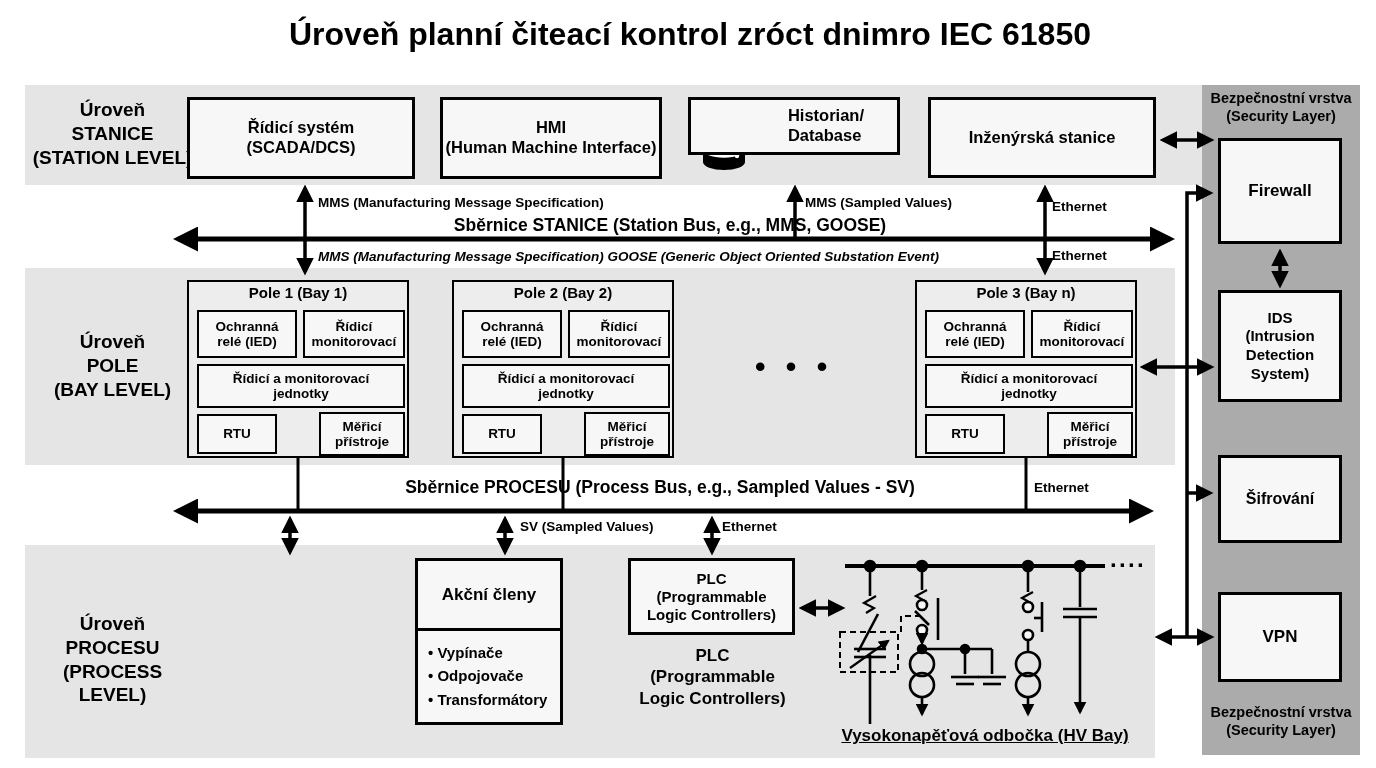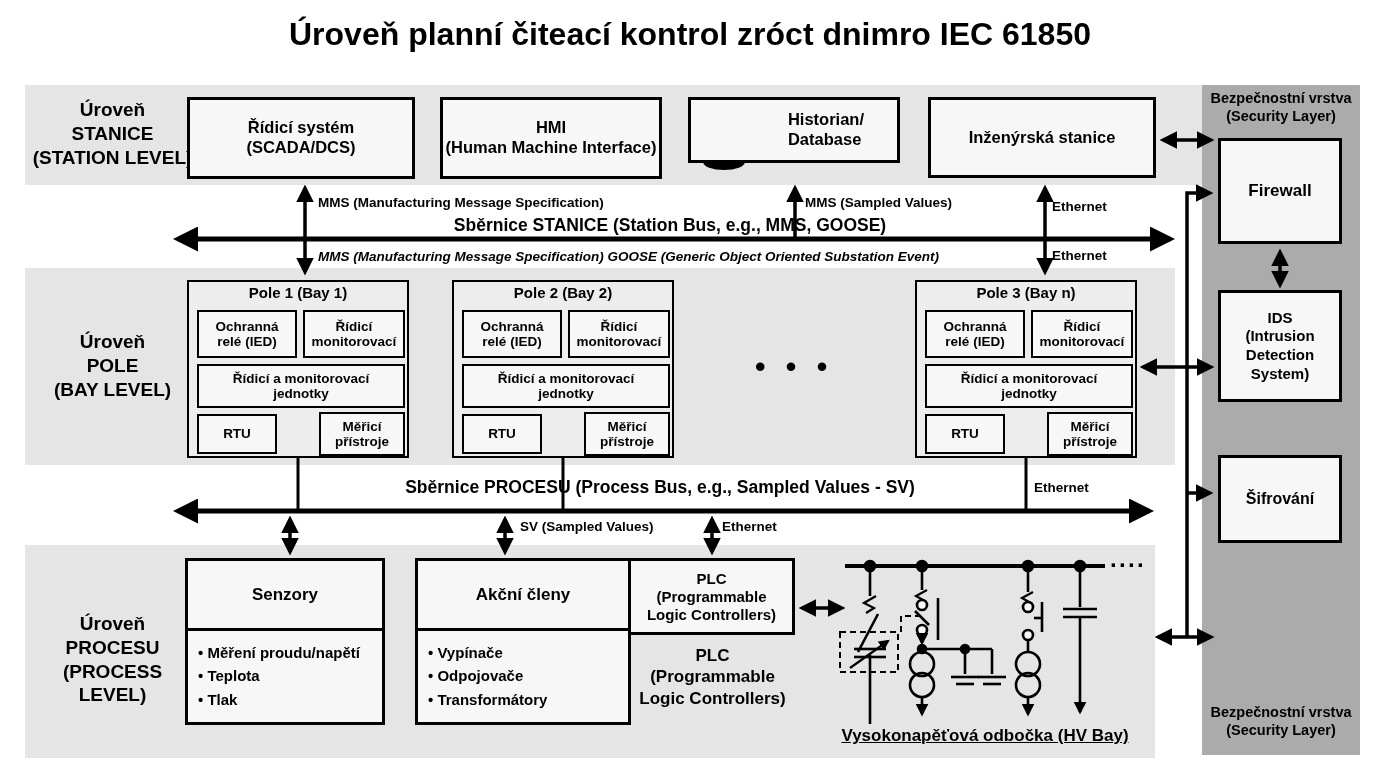--- a/index.html
+++ b/index.html
@@ -185,21 +185,21 @@
   </svg>
 
   <div class="lvl ml" style="top:98px;">Úroveň
 STANICE
 (STATION LEVEL)</div>
 
   <div class="box sbox ml" style="left:187px;top:97px;width:228px;height:82px;">Řídicí systém
 (SCADA/DCS)</div>
   <div class="box sbox ml" style="left:440px;top:97px;width:222px;height:82px;">HMI
 (Human Machine Interface)</div>
-  <div class="box sbox" style="left:688px;top:97px;width:212px;height:66px;">
+  <div class="box sbox" style="left:688px;top:97px;width:212px;height:58px;">
     <span class="ml" style="margin-left:64px;text-align:left;">Historian/
 Database</span>
   </div>
   <div class="box sbox" style="left:928px;top:97px;width:228px;height:81px;">Inženýrská stanice</div>
 
   <div class="buslbl" style="left:318px;top:195px;">MMS (Manufacturing Message Specification)</div>
   <div class="buslbl" style="left:805px;top:195px;">MMS (Sampled Values)</div>
   <div class="buslbl" style="left:1052px;top:199px;">Ethernet</div>
   <div class="buslbl-big" style="left:320px;top:215px;width:700px;">Sběrnice STANICE (Station Bus, e.g., MMS, GOOSE)</div>
   <div class="buslbl" style="left:318px;top:249px;font-style:italic;">MMS (Manufacturing Message Specification) GOOSE (Generic Object Oriented Substation Event)</div>
@@ -253,30 +253,22 @@
   <div class="buslbl-big" style="left:280px;top:477px;width:760px;">Sběrnice PROCESU (Process Bus, e.g., Sampled Values - SV)</div>
   <div class="buslbl" style="left:1034px;top:480px;">Ethernet</div>
   <div class="buslbl" style="left:520px;top:519px;">SV (Sampled Values)</div>
   <div class="buslbl" style="left:722px;top:519px;">Ethernet</div>
 
   <div class="lvl ml" style="top:612px;">Úroveň
 PROCESU
 (PROCESS
 LEVEL)</div>
 
-  <div class="plist" style="left:185px;top:558px;width:200px;height:167px;">
-    <div class="plhead" style="height:70px;">Senzory</div>
-    <div class="plitems">
-      <div>Měření proudu/napětí</div>
-      <div>Teplota</div>
-      <div>Tlak</div>
-    </div>
-  </div>
-
-  <div class="plist" style="left:415px;top:558px;width:216px;height:167px;">
+
+  <div class="plist" style="left:415px;top:558px;width:148px;height:167px;">
     <div class="plhead" style="height:70px;">Akční členy</div>
     <div class="plitems">
       <div>Vypínače</div>
       <div>Odpojovače</div>
       <div>Transformátory</div>
     </div>
   </div>
 
   <div class="box ml" style="left:628px;top:558px;width:167px;height:77px;font-size:15px;line-height:1.2;">PLC
 (Programmable
@@ -289,16 +281,17 @@
   <div class="abs ctr" style="left:790px;top:726px;width:390px;font-size:17px;text-decoration:underline;">Vysokonapěťová odbočka (HV Bay)</div>
 
   <div class="seclbl ml" style="top:89px;">Bezpečnostní vrstva
 (Security Layer)</div>
   <div class="box secbox" style="left:1218px;top:138px;width:124px;height:106px;font-size:17px;">Firewall</div>
   <div class="box secbox ml" style="left:1218px;top:290px;width:124px;height:112px;">IDS
 (Intrusion
 Detection
 System)</div>
   <div class="box secbox" style="left:1218px;top:455px;width:124px;height:88px;font-size:16px;">Šifrování</div>
+  <div class="box secbox" style="left:1218px;top:592px;width:124px;height:90px;font-size:17px;">VPN</div>
   <div class="seclbl ml" style="top:703px;">Bezpečnostní vrstva
 (Security Layer)</div>
 
 </div>
 
 </body></html>

